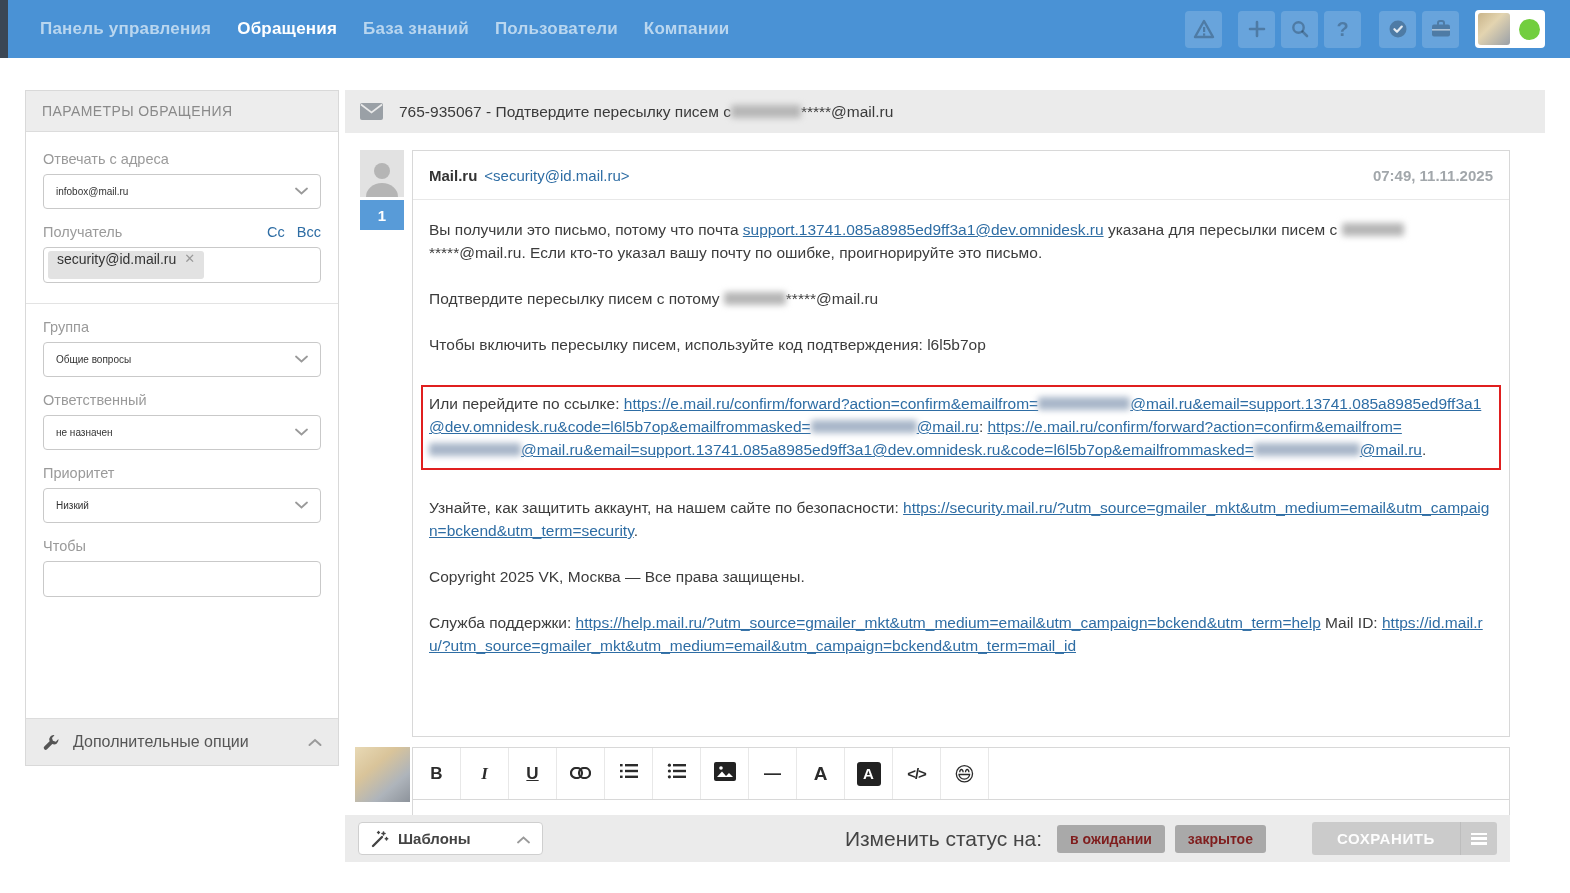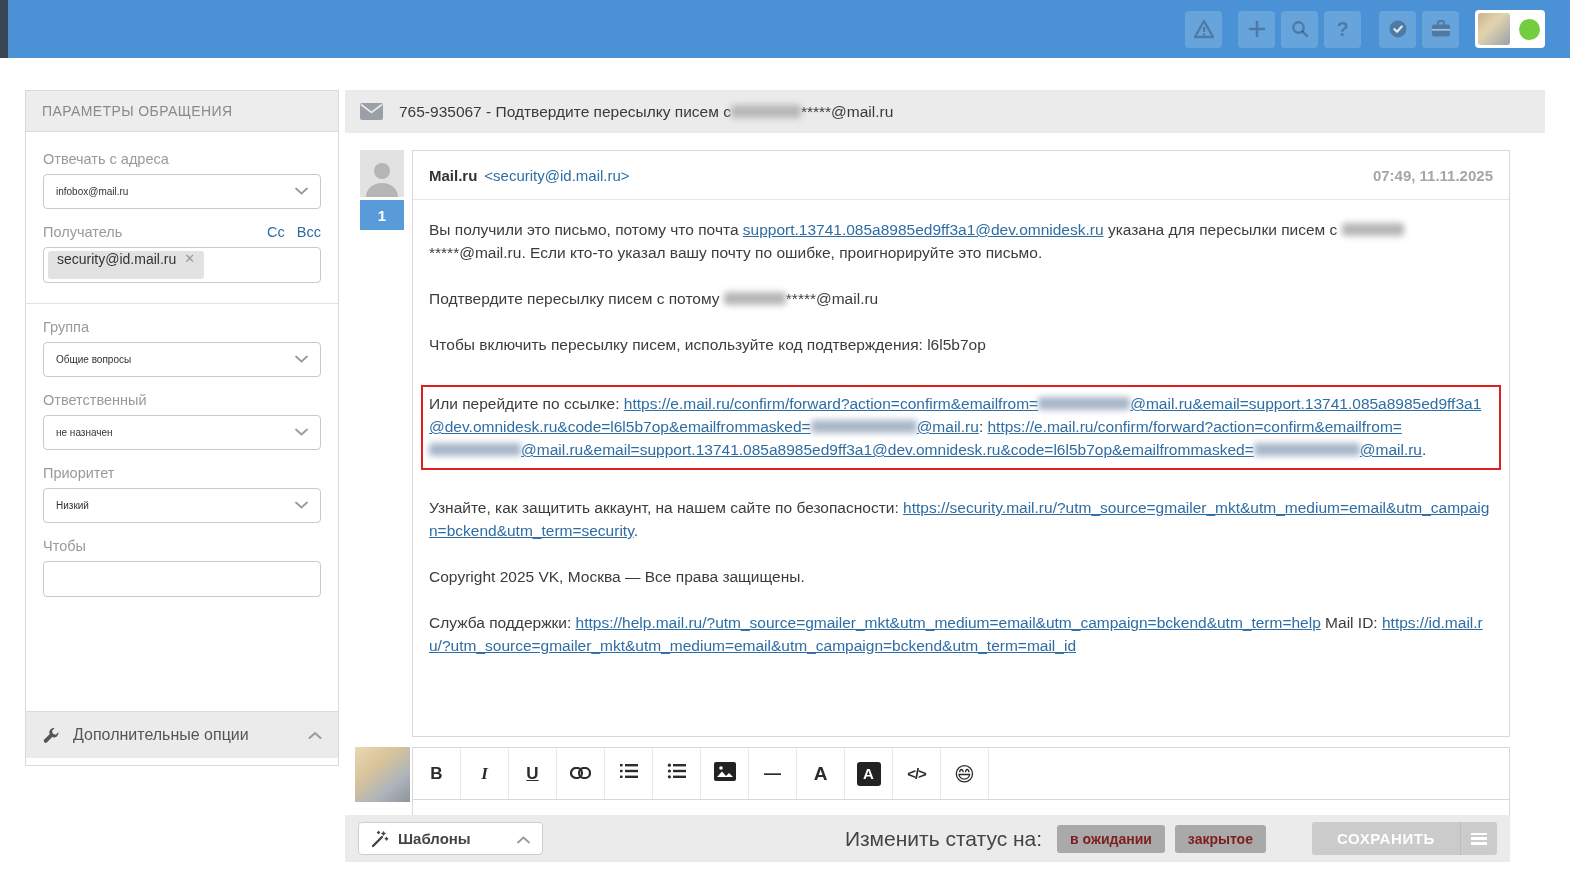--- a/index.html
+++ b/index.html
@@ -29,21 +29,21 @@
   .sb-body { padding:4px 17px 0 17px; }
   .sb-label { margin-top:15px; margin-bottom:7px; font-size:14.5px; color:#9a9a9a; display:flex; align-items:center; }
   .ccbcc { margin-left:auto; display:flex; gap:12px; }
   .ccbcc span { color:#2e6da4; cursor:pointer; }
   .sb-select { height:35px; border:1px solid #c9c9c9; border-radius:4px; background:#fff; display:flex; align-items:center; padding:0 12px; font-size:10px; color:#333; cursor:pointer; }
   .sb-select .chev { margin-left:auto; color:#9a9a9a; }
   .sb-input { height:36px; border:1px solid #c9c9c9; border-radius:4px; background:#fff; display:flex; align-items:center; padding:0 4px; }
   .chip { background:#e2e2e2; border-radius:3px; height:28px; display:flex; padding:0 9px; font-size:14px; color:#333; }
   .chip .x { margin-left:8px; color:#999; font-size:13px; cursor:pointer; }
   .sb-divider { border-top:1px solid #e3e3e3; margin:20px -17px 0 -17px; }
-  .sb-footer { position:absolute; left:0; bottom:7px; width:100%; height:47px; background:#ebebeb; border-top:1px solid #dcdcdc; display:flex; align-items:center; padding:0 16px; cursor:pointer; }
+  .sb-footer { position:absolute; left:0; bottom:0; width:100%; height:47px; background:#ebebeb; border-top:1px solid #dcdcdc; display:flex; align-items:center; padding:0 16px; cursor:pointer; }
   .sb-footer .lbl { font-size:16px; color:#555; margin-left:12px; }
   .sb-footer .chev { margin-left:auto; color:#9a9a9a; }
 
   
   .main-header { position:absolute; left:345px; top:90px; width:1200px; height:43px; background:#ebebeb; display:flex; align-items:center; }
   .mh-envelope { margin:0 16px 0 15px; color:#9aa0a6; display:flex; }
   .mh-title { font-size:15.5px; color:#3a3a3a; display:flex; align-items:center; white-space:nowrap; }
   .mh-right { margin-left:auto; display:flex; align-items:center; height:100%; }
   .status-open { font-size:14px; font-weight:700; color:#469646; letter-spacing:1px; margin-right:20px; }
   .mh-ibtn { width:44px; height:100%; border-left:1px solid #d6d6d6; display:flex; align-items:center; justify-content:center; color:#98a0a6; cursor:pointer; }
@@ -93,20 +93,27 @@
   .hamb { width:16px; height:12px; display:flex; flex-direction:column; justify-content:space-between; }
   .hamb i { display:block; height:2.5px; background:#fff; }
 </style>
 </head>
 <body>
 
 <div class="page">
 
   <header class="topbar">
     <div class="edge-strip"></div>
+    <nav class="topnav">
+      <span class="nav-item">Панель управления</span>
+      <span class="nav-item active">Обращения</span>
+      <span class="nav-item">База знаний</span>
+      <span class="nav-item">Пользователи</span>
+      <span class="nav-item">Компании</span>
+    </nav>
     <div class="top-right">
       <div class="tb-btn standalone">
         <span>
           <svg width="22" height="20" viewBox="0 0 22 20">
               <path d="M11 2 L20 18 L2 18 Z" fill="none" stroke="currentColor" stroke-width="2.4" stroke-linejoin="round"></path>
               <rect x="10" y="8" width="2.2" height="5" fill="currentColor"></rect>
               <rect x="10" y="14.4" width="2.2" height="2.2" fill="currentColor"></rect>
             </svg>
         </span>
       </div>

